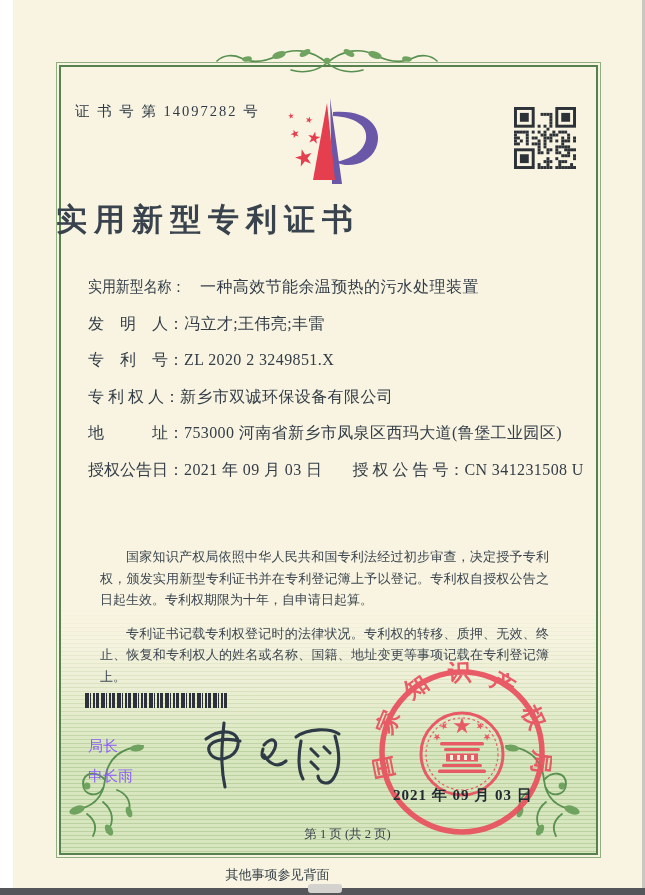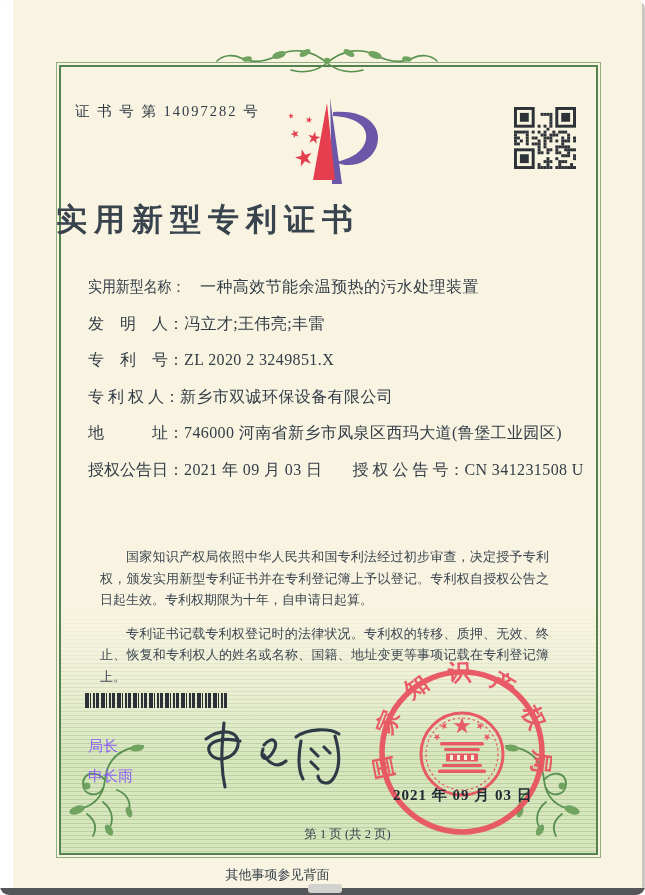--- a/index.html
+++ b/index.html
@@ -1,21 +1,20 @@
 <!DOCTYPE html>
 <html><head>
 <meta charset="utf-8">
 <style>
   html,body{margin:0;padding:0;background:#ffffff;}
   .scan{
     position:relative;width:645px;height:895px;overflow:hidden;
     background:#f8f4e1;
     font-family:"Liberation Serif","DejaVu Serif",serif;
     color:#343e49;
-    border-radius:9px;
   }
   
   .edge-left{position:absolute;left:0;top:0;width:13px;height:100%;background:#ffffff;z-index:9;}
   .edge-right{position:absolute;right:0;top:0;width:3px;height:100%;background:#c9c7c2;z-index:9;}
   .edge-bottom{position:absolute;left:0;bottom:0;width:100%;height:7px;background:#54565a;z-index:10;}
   .scan-tab{position:absolute;left:308px;bottom:2px;width:34px;height:9px;background:#d4d2cf;border-radius:3px;z-index:11;}
 
   
   .frame{position:absolute;left:56px;top:62px;width:543px;height:794px;border:1px solid #8fb07e;z-index:2;}
   .frame-inner{position:absolute;inset:2px;border:2px solid #55814e;}
@@ -271,21 +270,21 @@
     <div class="field-row">
       <span class="flabel">发　明　人：</span><span class="fvalue">冯立才;王伟亮;丰雷</span>
     </div>
     <div class="field-row">
       <span class="flabel">专　利　号：</span><span class="fvalue">ZL 2020 2 3249851.X</span>
     </div>
     <div class="field-row">
       <span class="flabel">专 利 权 人：</span><span class="fvalue">新乡市双诚环保设备有限公司</span>
     </div>
     <div class="field-row">
-      <span class="flabel">地　　　址：</span><span class="fvalue">746000 河南省新乡市凤泉区西玛大道(鲁堡工业园区)</span>
+      <span class="flabel">地　　　址：</span><span class="fvalue">753000 河南省新乡市凤泉区西玛大道(鲁堡工业园区)</span>
     </div>
     <div class="field-row">
       <span class="flabel">授权公告日：</span><span class="fvalue">2021 年 09 月 03 日</span>
       <span class="flabel second">授 权 公 告 号：</span><span class="fvalue">CN 341231508 U</span>
     </div>
   </div>
 
   <div class="paras">
     <p>国家知识产权局依照中华人民共和国专利法经过初步审查，决定授予专利权，颁发实用新型专利证书并在专利登记簿上予以登记。专利权自授权公告之日起生效。专利权期限为十年，自申请日起算。</p>
     <p>专利证书记载专利权登记时的法律状况。专利权的转移、质押、无效、终止、恢复和专利权人的姓名或名称、国籍、地址变更等事项记载在专利登记簿上。</p>

